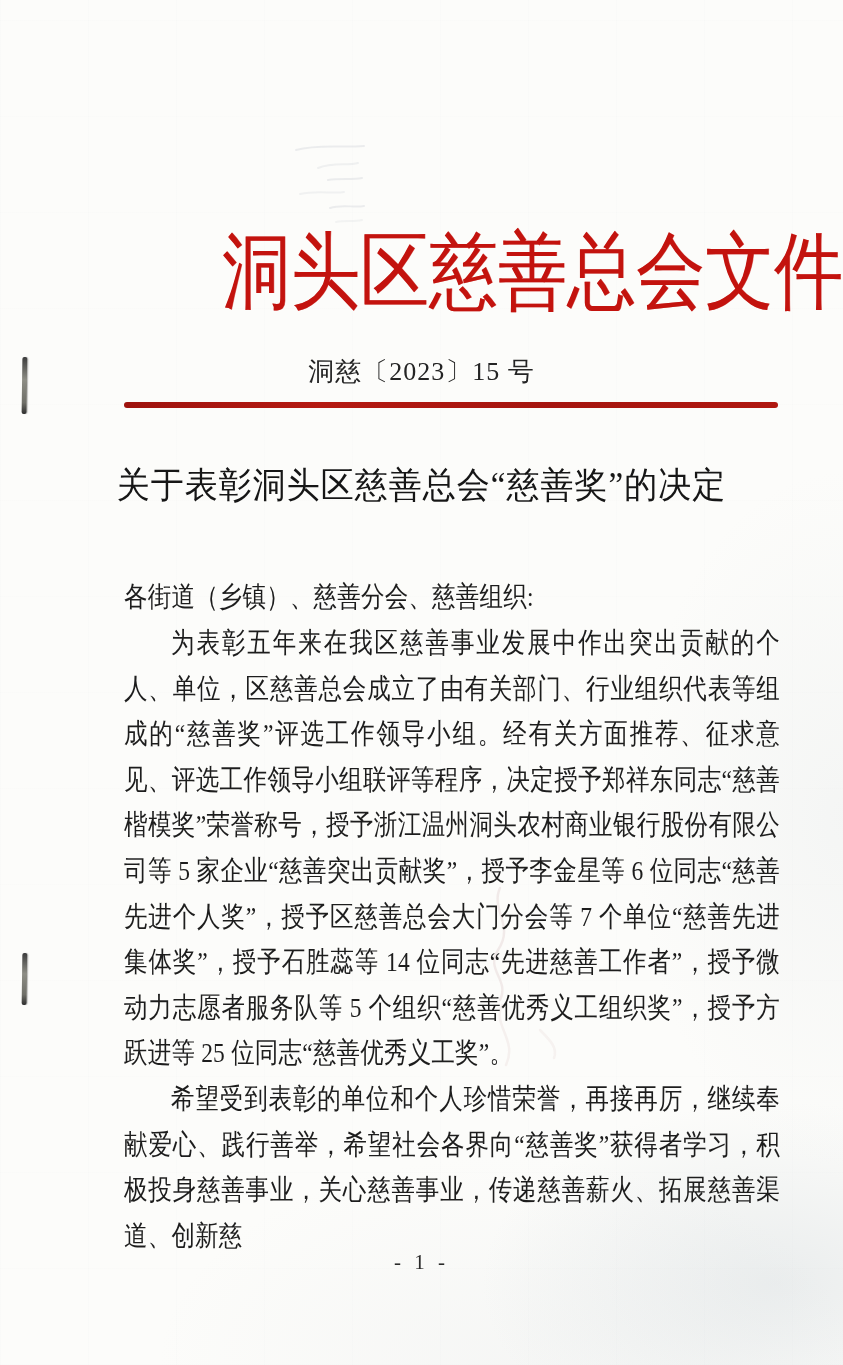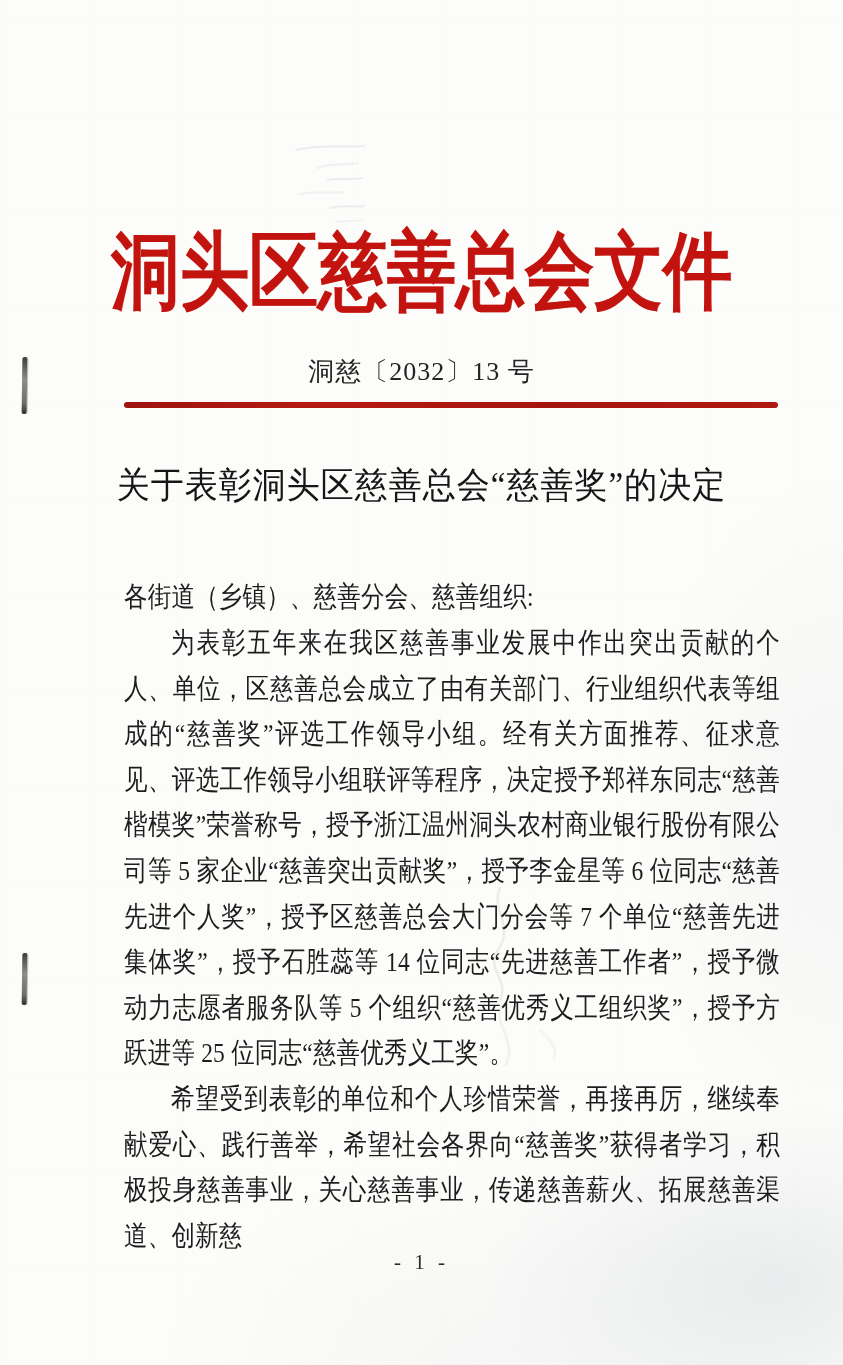--- a/index.html
+++ b/index.html
@@ -57,23 +57,23 @@
     transform: rotate(0.8deg);
   }
   .staple-top { top: 357px; height: 57px; }
   .staple-bottom { top: 953px; height: 52px; }
 
   .letterhead {
     position: absolute;
     top: 230px;
     left: 0;
     width: 100%;
-    text-align: center;
+    text-align: right;
     color: #c3130e;
-    font-weight: bold;
+    font-weight: normal;
     font-size: 69px;
     line-height: 69px;
     white-space: nowrap;
     letter-spacing: 0px;
   }
   .letterhead .stretch {
     display: inline-block;
     transform: scaleY(1.22);
     transform-origin: center top;
     text-shadow: 0.5px 0.5px 0 rgba(195,19,14,0.55);
@@ -173,21 +173,21 @@
     </g>
   </svg>
 
   <div class="staple staple-top"></div>
   <div class="staple staple-bottom"></div>
 
   <div class="letterhead">
     <span class="stretch">洞头区慈善总会文件</span>
   </div>
 
-  <div class="doc-number">洞慈〔2032〕13 号</div>
+  <div class="doc-number">洞慈〔2023〕15 号</div>
 
   <div class="red-rule"></div>
 
   <h1 class="doc-title">
     <span class="stretch">关于表彰洞头区慈善总会“慈善奖”的决定</span>
   </h1>
 
   <div class="body-text">
     <p class="salutation">各街道（乡镇）、慈善分会、慈善组织:</p>
     <p class="para">为表彰五年来在我区慈善事业发展中作出突出贡献的个人、单位，区慈善总会成立了由有关部门、行业组织代表等组成的“慈善奖”评选工作领导小组。经有关方面推荐、征求意见、评选工作领导小组联评等程序，决定授予郑祥东同志“慈善楷模奖”荣誉称号，授予浙江温州洞头农村商业银行股份有限公司等 5 家企业“慈善突出贡献奖”，授予李金星等 6 位同志“慈善先进个人奖”，授予区慈善总会大门分会等 7 个单位“慈善先进集体奖”，授予石胜蕊等 14 位同志“先进慈善工作者”，授予微动力志愿者服务队等 5 个组织“慈善优秀义工组织奖”，授予方跃进等 25 位同志“慈善优秀义工奖”。</p>

